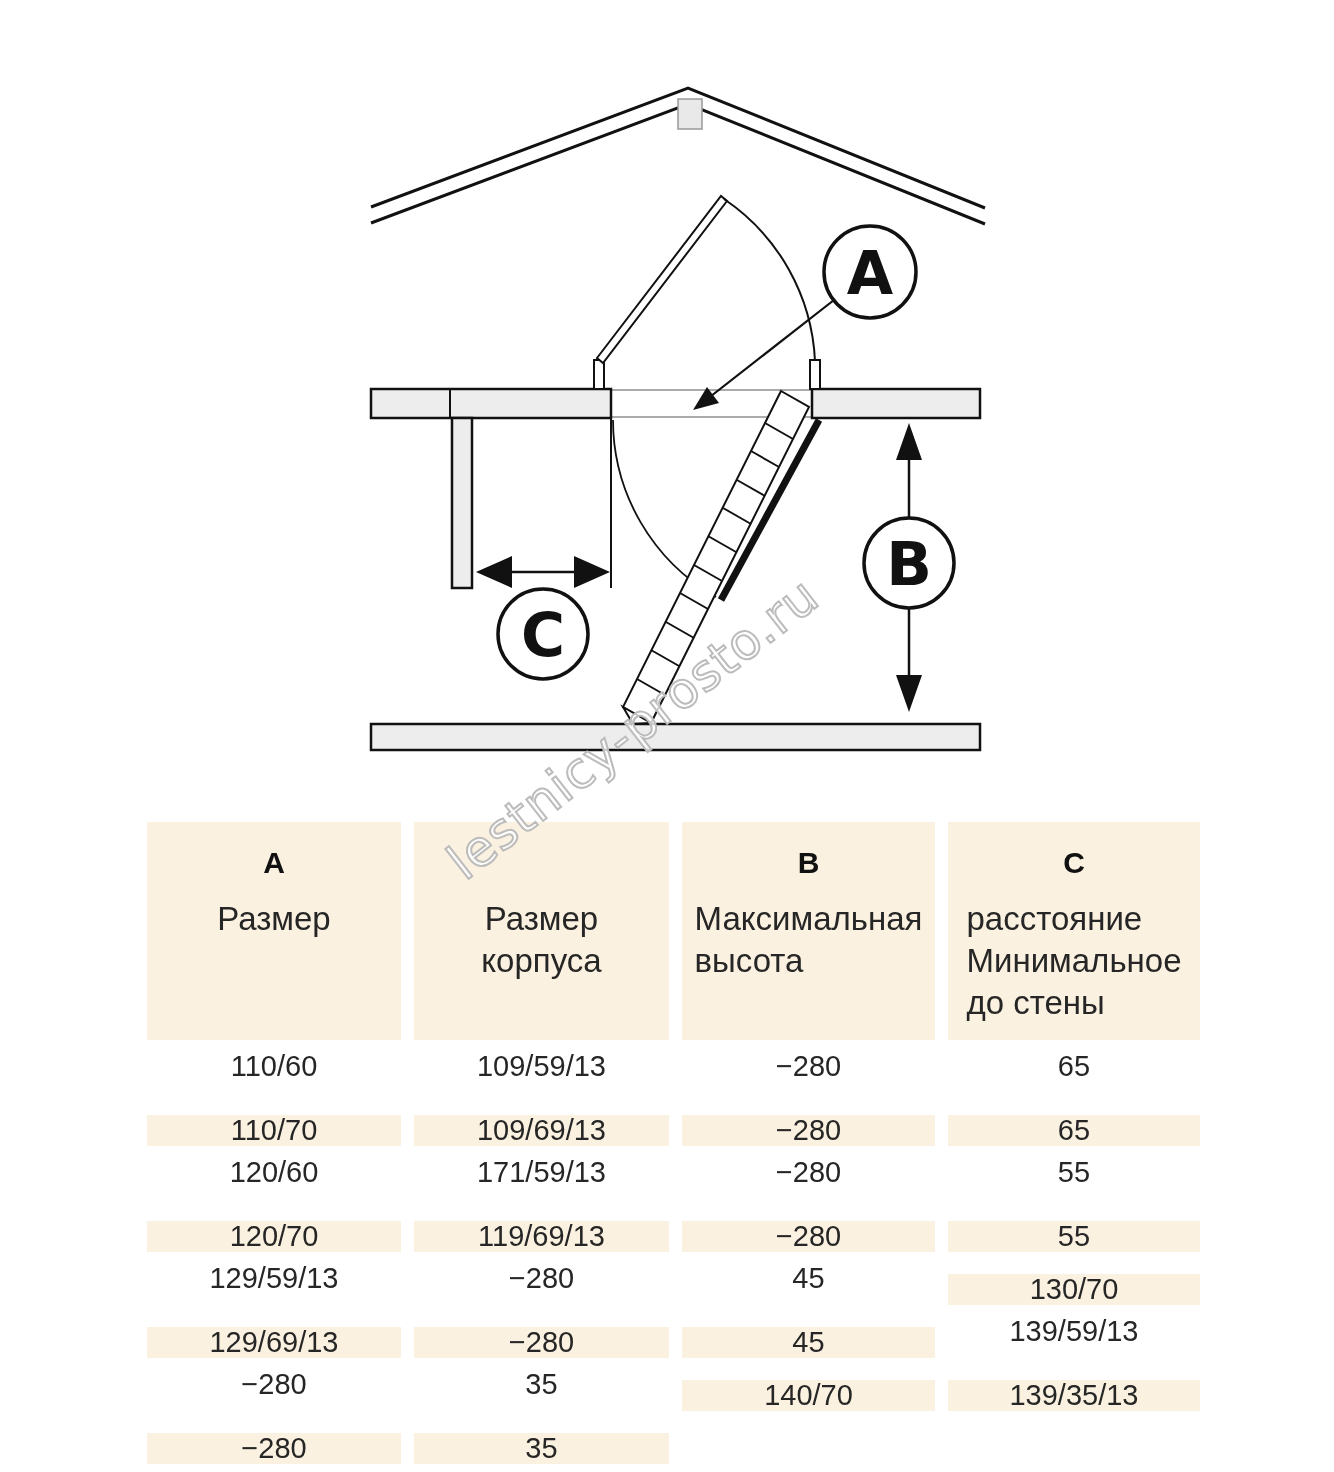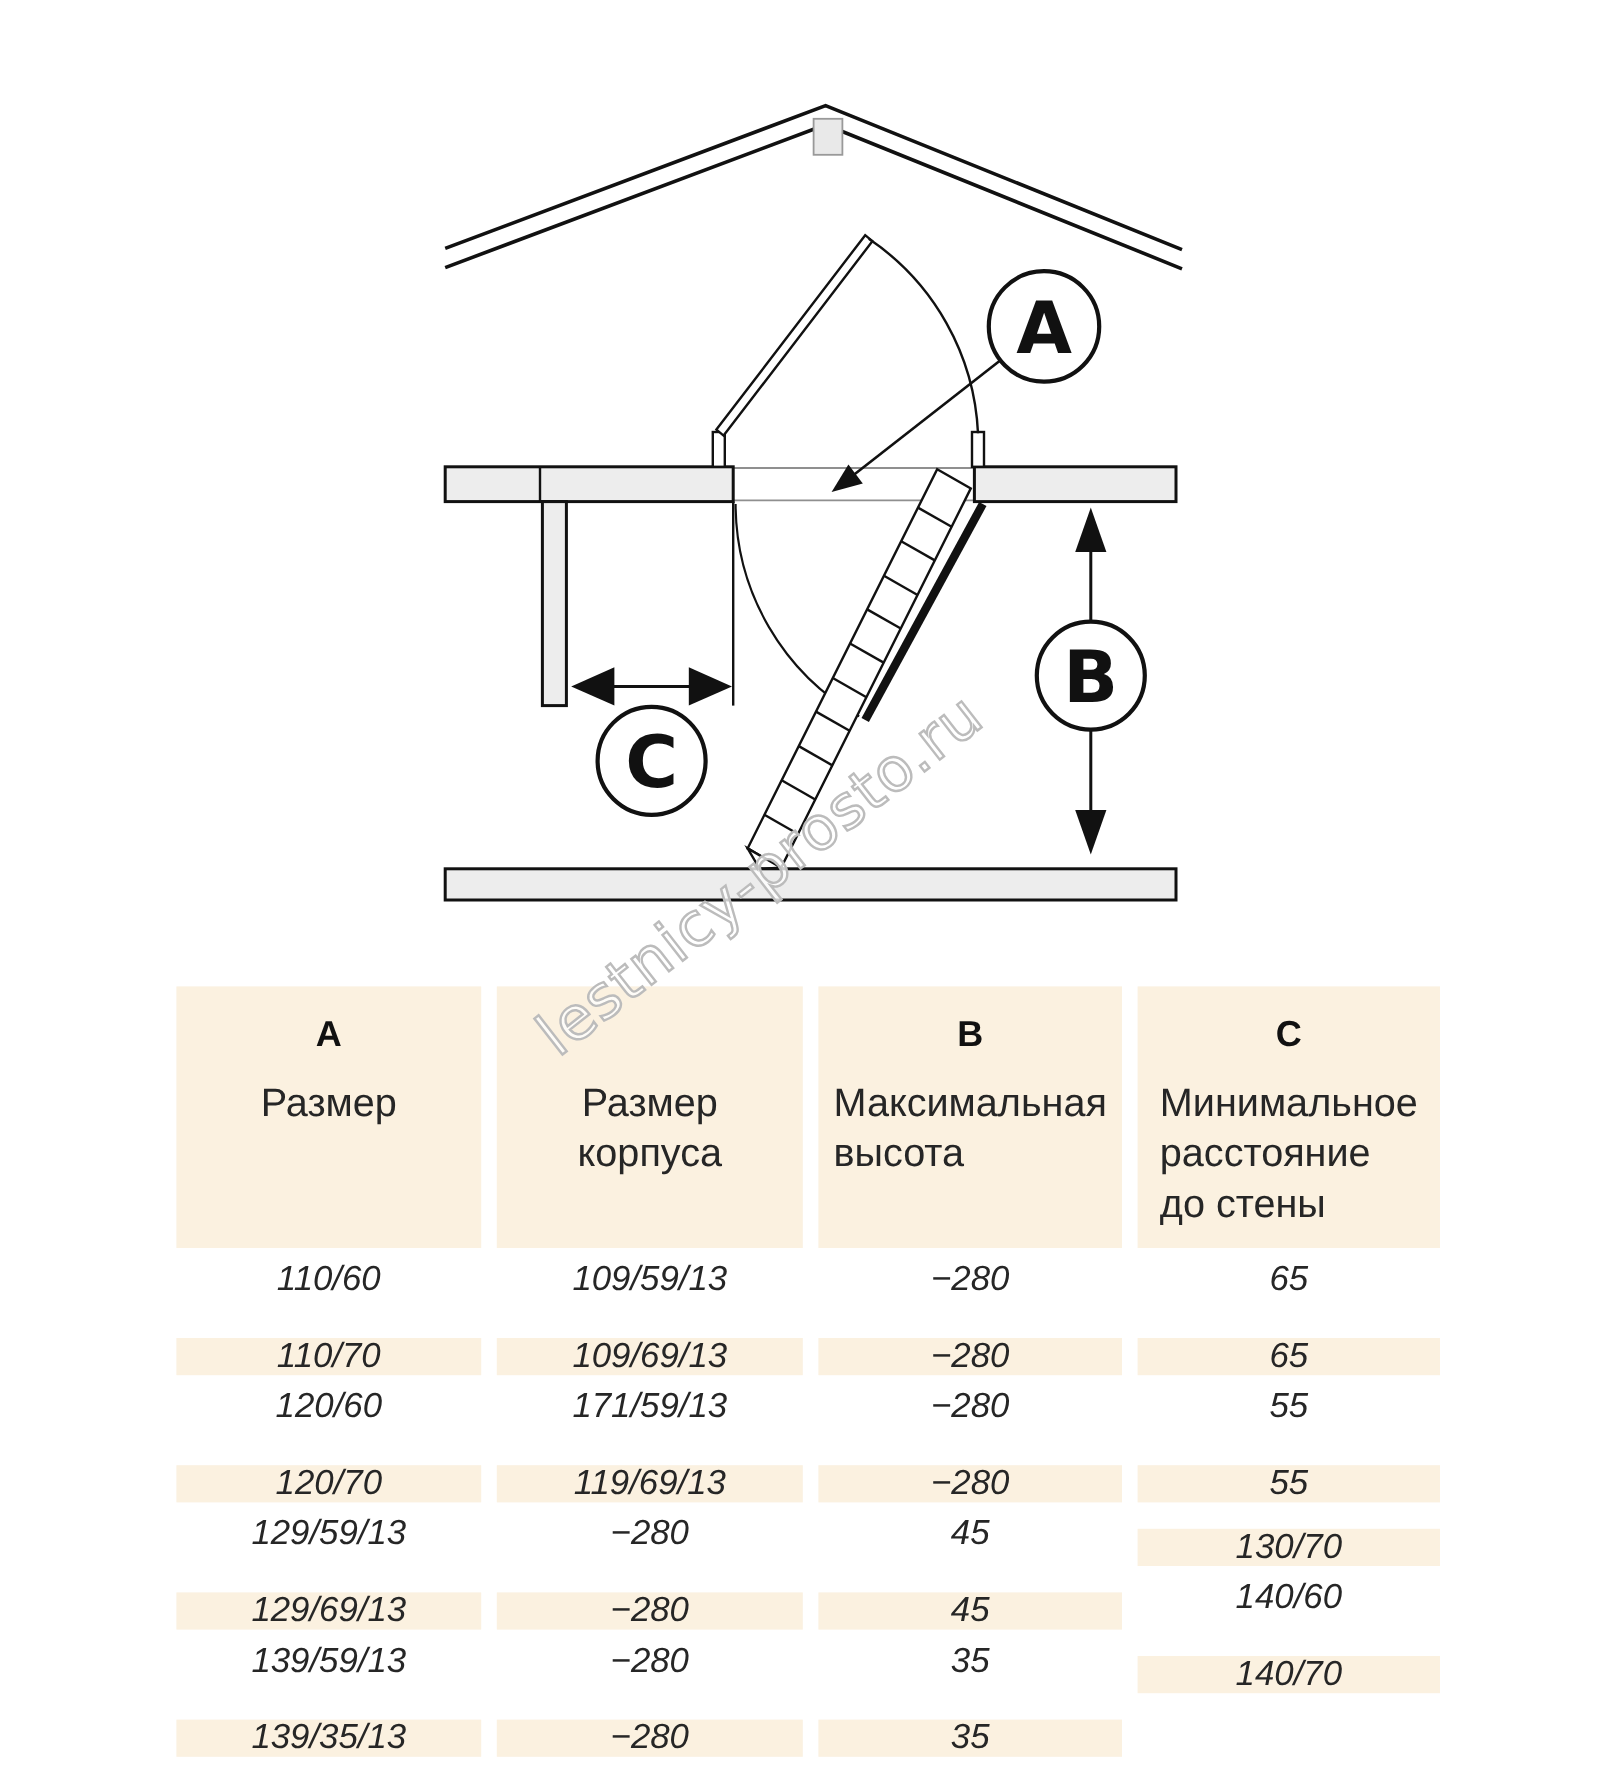--- a/index.html
+++ b/index.html
@@ -40,21 +40,20 @@
     background:#fbf1e0;
     display:flex;flex-direction:column;align-items:center;
     padding-top:24px;box-sizing:border-box;
   }
   .head-letter{font-weight:bold;font-size:30px;color:#111;height:38px;margin-bottom:14px;}
   .head-desc{font-size:33px;line-height:42px;text-align:center;}
   .head-desc.left{text-align:left;}
   .cell{
     display:flex;align-items:center;justify-content:center;
     font-size:29px;
-    font-style:italic;
   }
   .cell.shade{background:#fbf1e0;margin-top:22px;}
 </style>
 </head>
 <body>
 
 <svg id="diagram-svg" width="1334" height="812" viewBox="0 0 1334 812">
 
   <g>
     <polyline class="blk" stroke-width="3" points="371,207 688,88 985,208"></polyline>
@@ -148,22 +147,22 @@
   <div class="cell-head">
     <div class="head-letter">B</div>
     <div class="head-desc left">
       <div>Максимальная</div>
       <div>высота</div>
     </div>
   </div>
   <div class="cell-head">
     <div class="head-letter">C</div>
     <div class="head-desc left">
+      <div>расстояние</div>
       <div>Минимальное</div>
-      <div>расстояние</div>
       <div>до стены</div>
     </div>
   </div>
 
   <div class="cell">110/60</div>
   <div class="cell">109/59/13</div>
   <div class="cell">−280</div>
   <div class="cell">65</div>
 
   <div class="cell shade">110/70</div>
@@ -183,21 +182,20 @@
 
   <div class="cell">129/59/13</div>
   <div class="cell">−280</div>
   <div class="cell">45</div>
 
   <div class="cell shade">130/70</div>
   <div class="cell shade">129/69/13</div>
   <div class="cell shade">−280</div>
   <div class="cell shade">45</div>
 
-  <div class="cell">140/60</div>
   <div class="cell">139/59/13</div>
   <div class="cell">−280</div>
   <div class="cell">35</div>
 
   <div class="cell shade">140/70</div>
   <div class="cell shade">139/35/13</div>
   <div class="cell shade">−280</div>
   <div class="cell shade">35</div>
 </div>
 

